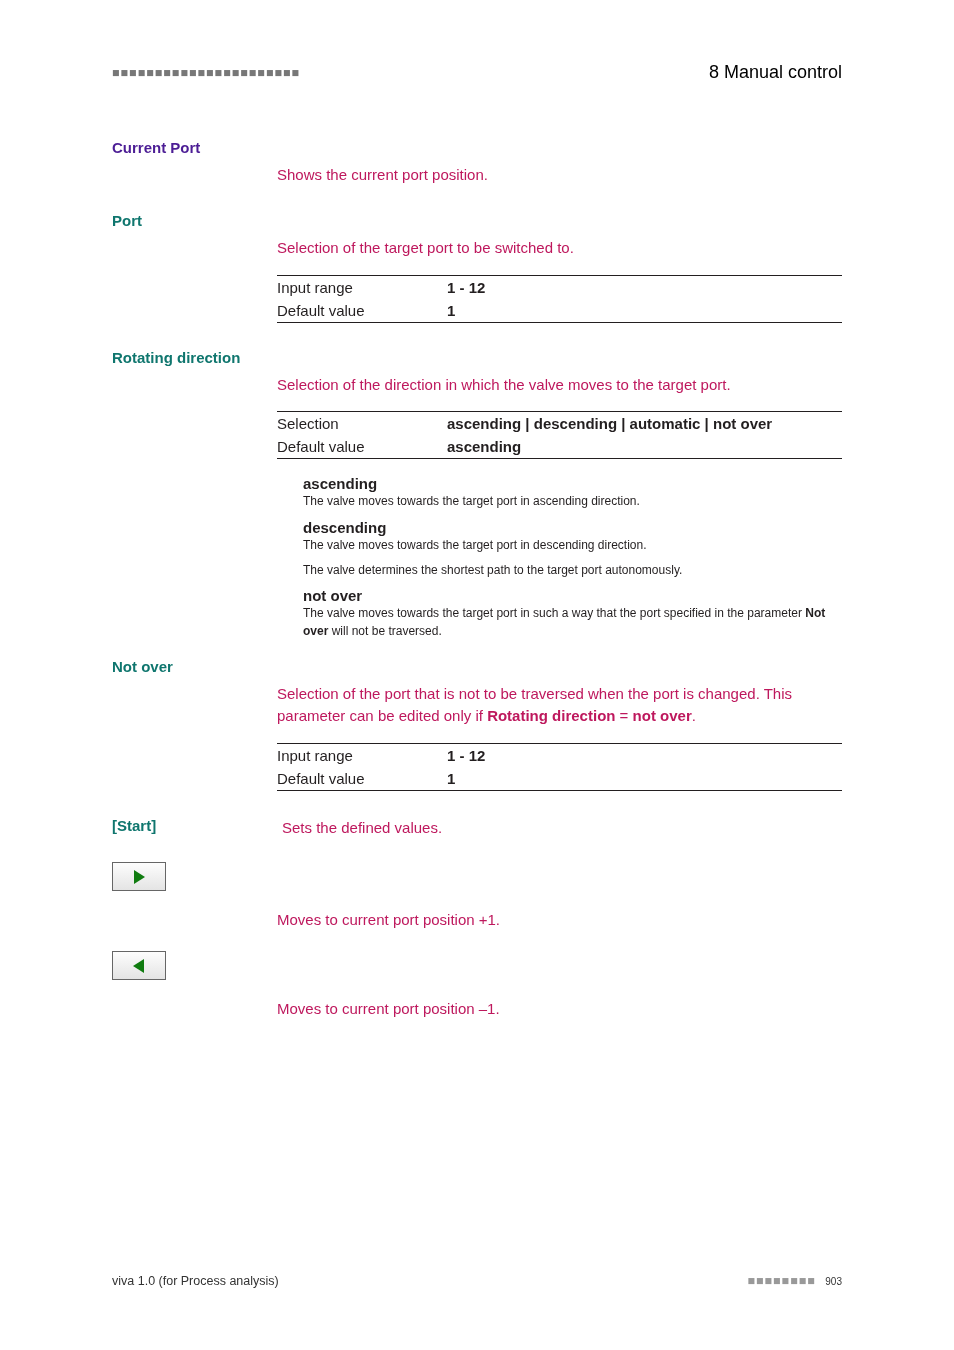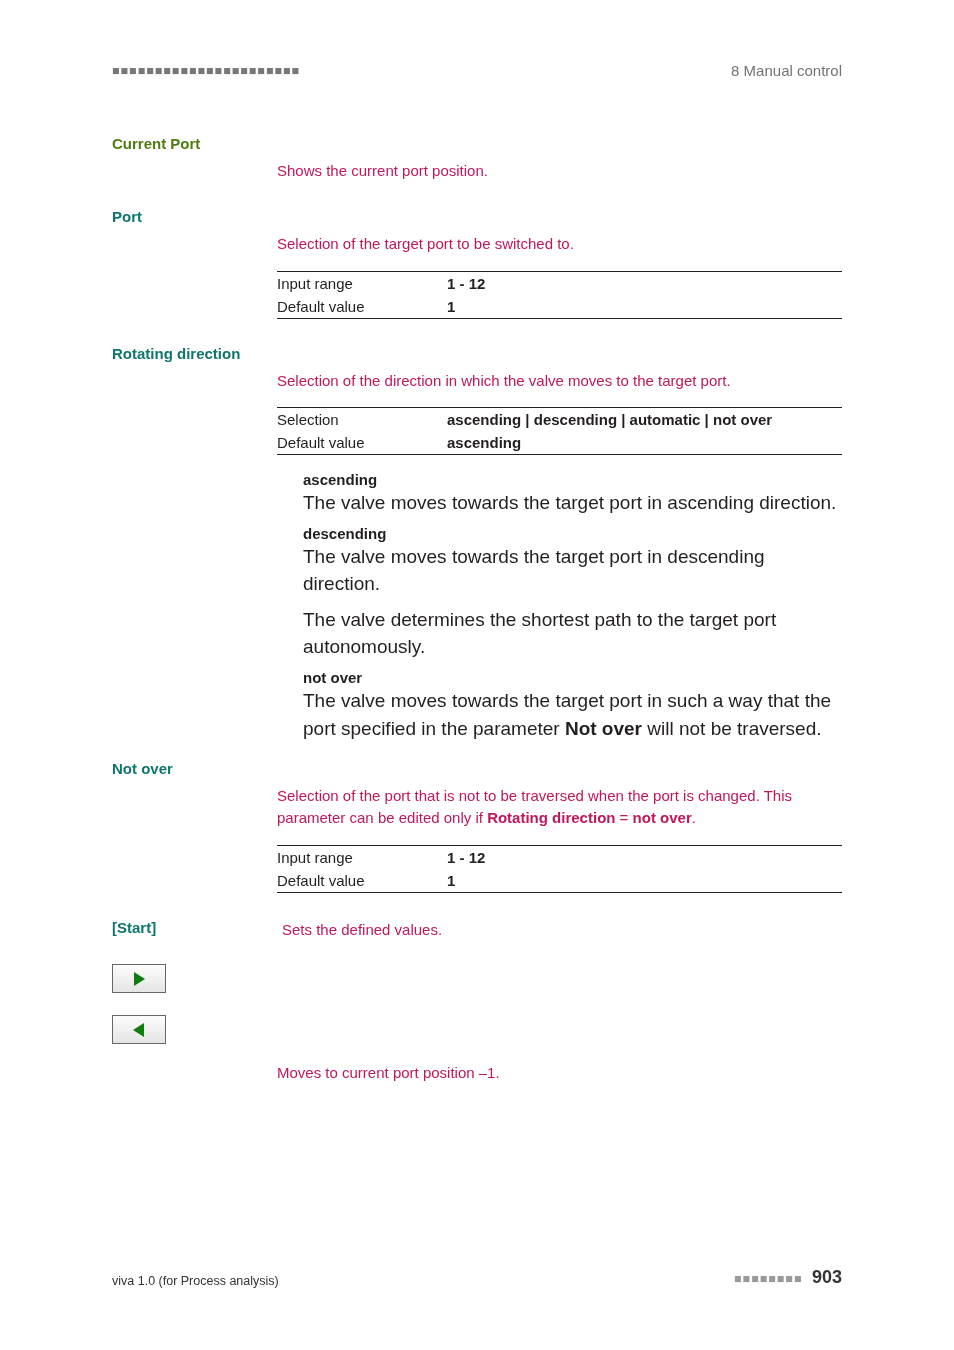--- a/index.html
+++ b/index.html
@@ -20,31 +20,31 @@
     font-size: 12.5px;
     color: #777;
     margin-bottom: 46px;
   }
   .header-dashes {
     color: #777;
     letter-spacing: 1px;
     font-size: 12.5px;
   }
   .header-right {
-    color: #737373;
-    font-size: 15px;
+    color: #000000;
+    font-size: 18px;
   }
   .section-label {
     font-weight: 700;
     color: #0f766e;
     font-size: 15px;
     margin-top: 10px;
     margin-bottom: 4px;
   }
-  .section-label.red { color: #4d7c0f; }
+  .section-label.red { color: #4c1d95; }
   .indent {
     margin-left: 165px;
   }
   .desc {
     font-size: 15px;
     color: #be185d;
     line-height: 1.45;
     margin-bottom: 16px;
   }
   .kv-table {
@@ -57,46 +57,46 @@
     font-size: 15px;
     padding: 3px 0;
     vertical-align: top;
   }
   .kv-table tr:first-child td { border-top: 1px solid #231f20; }
   .kv-table tr:last-child td { border-bottom: 1px solid #231f20; }
   .kv-table .kcol { width: 170px; margin-top: 32px; }
   .kv-table .vcol { font-weight: 700; }
   .opt-block { margin-left: 26px; margin-bottom: 6px; }
   .opt-label { font-weight: 700; font-size: 15px; margin-bottom: 1px; }
-  .opt-text { font-size: 19px; line-height: 1.45; margin-bottom: 8px; }
+  .opt-text { font-size: 12px; line-height: 1.45; margin-bottom: 8px; }
   .btn-icon {
     display: inline-block;
     width: 54px;
     height: 29px;
     border: 1.5px solid #666;
     background: linear-gradient(#fdfdfd, #e4e4e4);
     position: relative;
     margin-left: 0;
     margin-top: 4px;
     margin-bottom: 10px;
   }
   .btn-icon svg { position: absolute; top: 50%; left: 50%; transform: translate(-50%, -50%); }
   .footer {
     position: absolute;
     bottom: 62px;
     left: 112px;
     right: 112px;
     display: flex;
     justify-content: space-between;
-    align-items: flex-end;
+    align-items: center;
     font-size: 12.5px;
     color: #333;
   }
   .footer .dashes { color: #999; letter-spacing: 1px; margin-right: 6px; }
-  .footer .pnum { font-weight: 700; font-size: 18px; }
+  .footer .pnum { font-weight: 400; font-size: 10px; }
   .bold { font-weight: 700; }
   .row { display: flow-root; margin-bottom: 4px; }
   .left-cell { float: left; width: 170px; }
   .right-cell { margin-left: 165px; }
 </style>
 </head>
 <body>
 
 <div class="page">
   <div class="header-row">
@@ -203,20 +203,21 @@
 
   <div class="row">
     <div class="left-cell">
       <div class="btn-icon">
         <svg width="16" height="16" viewBox="0 0 16 16">
             <polygon points="3,1 14,8 3,15" fill="#107c10"></polygon>
           </svg>
       </div>
     </div>
   </div>
+  <div class="indent desc">Moves to current port position +1.</div>
 
   <div class="row">
     <div class="left-cell">
       <div class="btn-icon">
         <svg width="16" height="16" viewBox="0 0 16 16">
             <polygon points="13,1 2,8 13,15" fill="#107c10"></polygon>
           </svg>
       </div>
     </div>
   </div>

